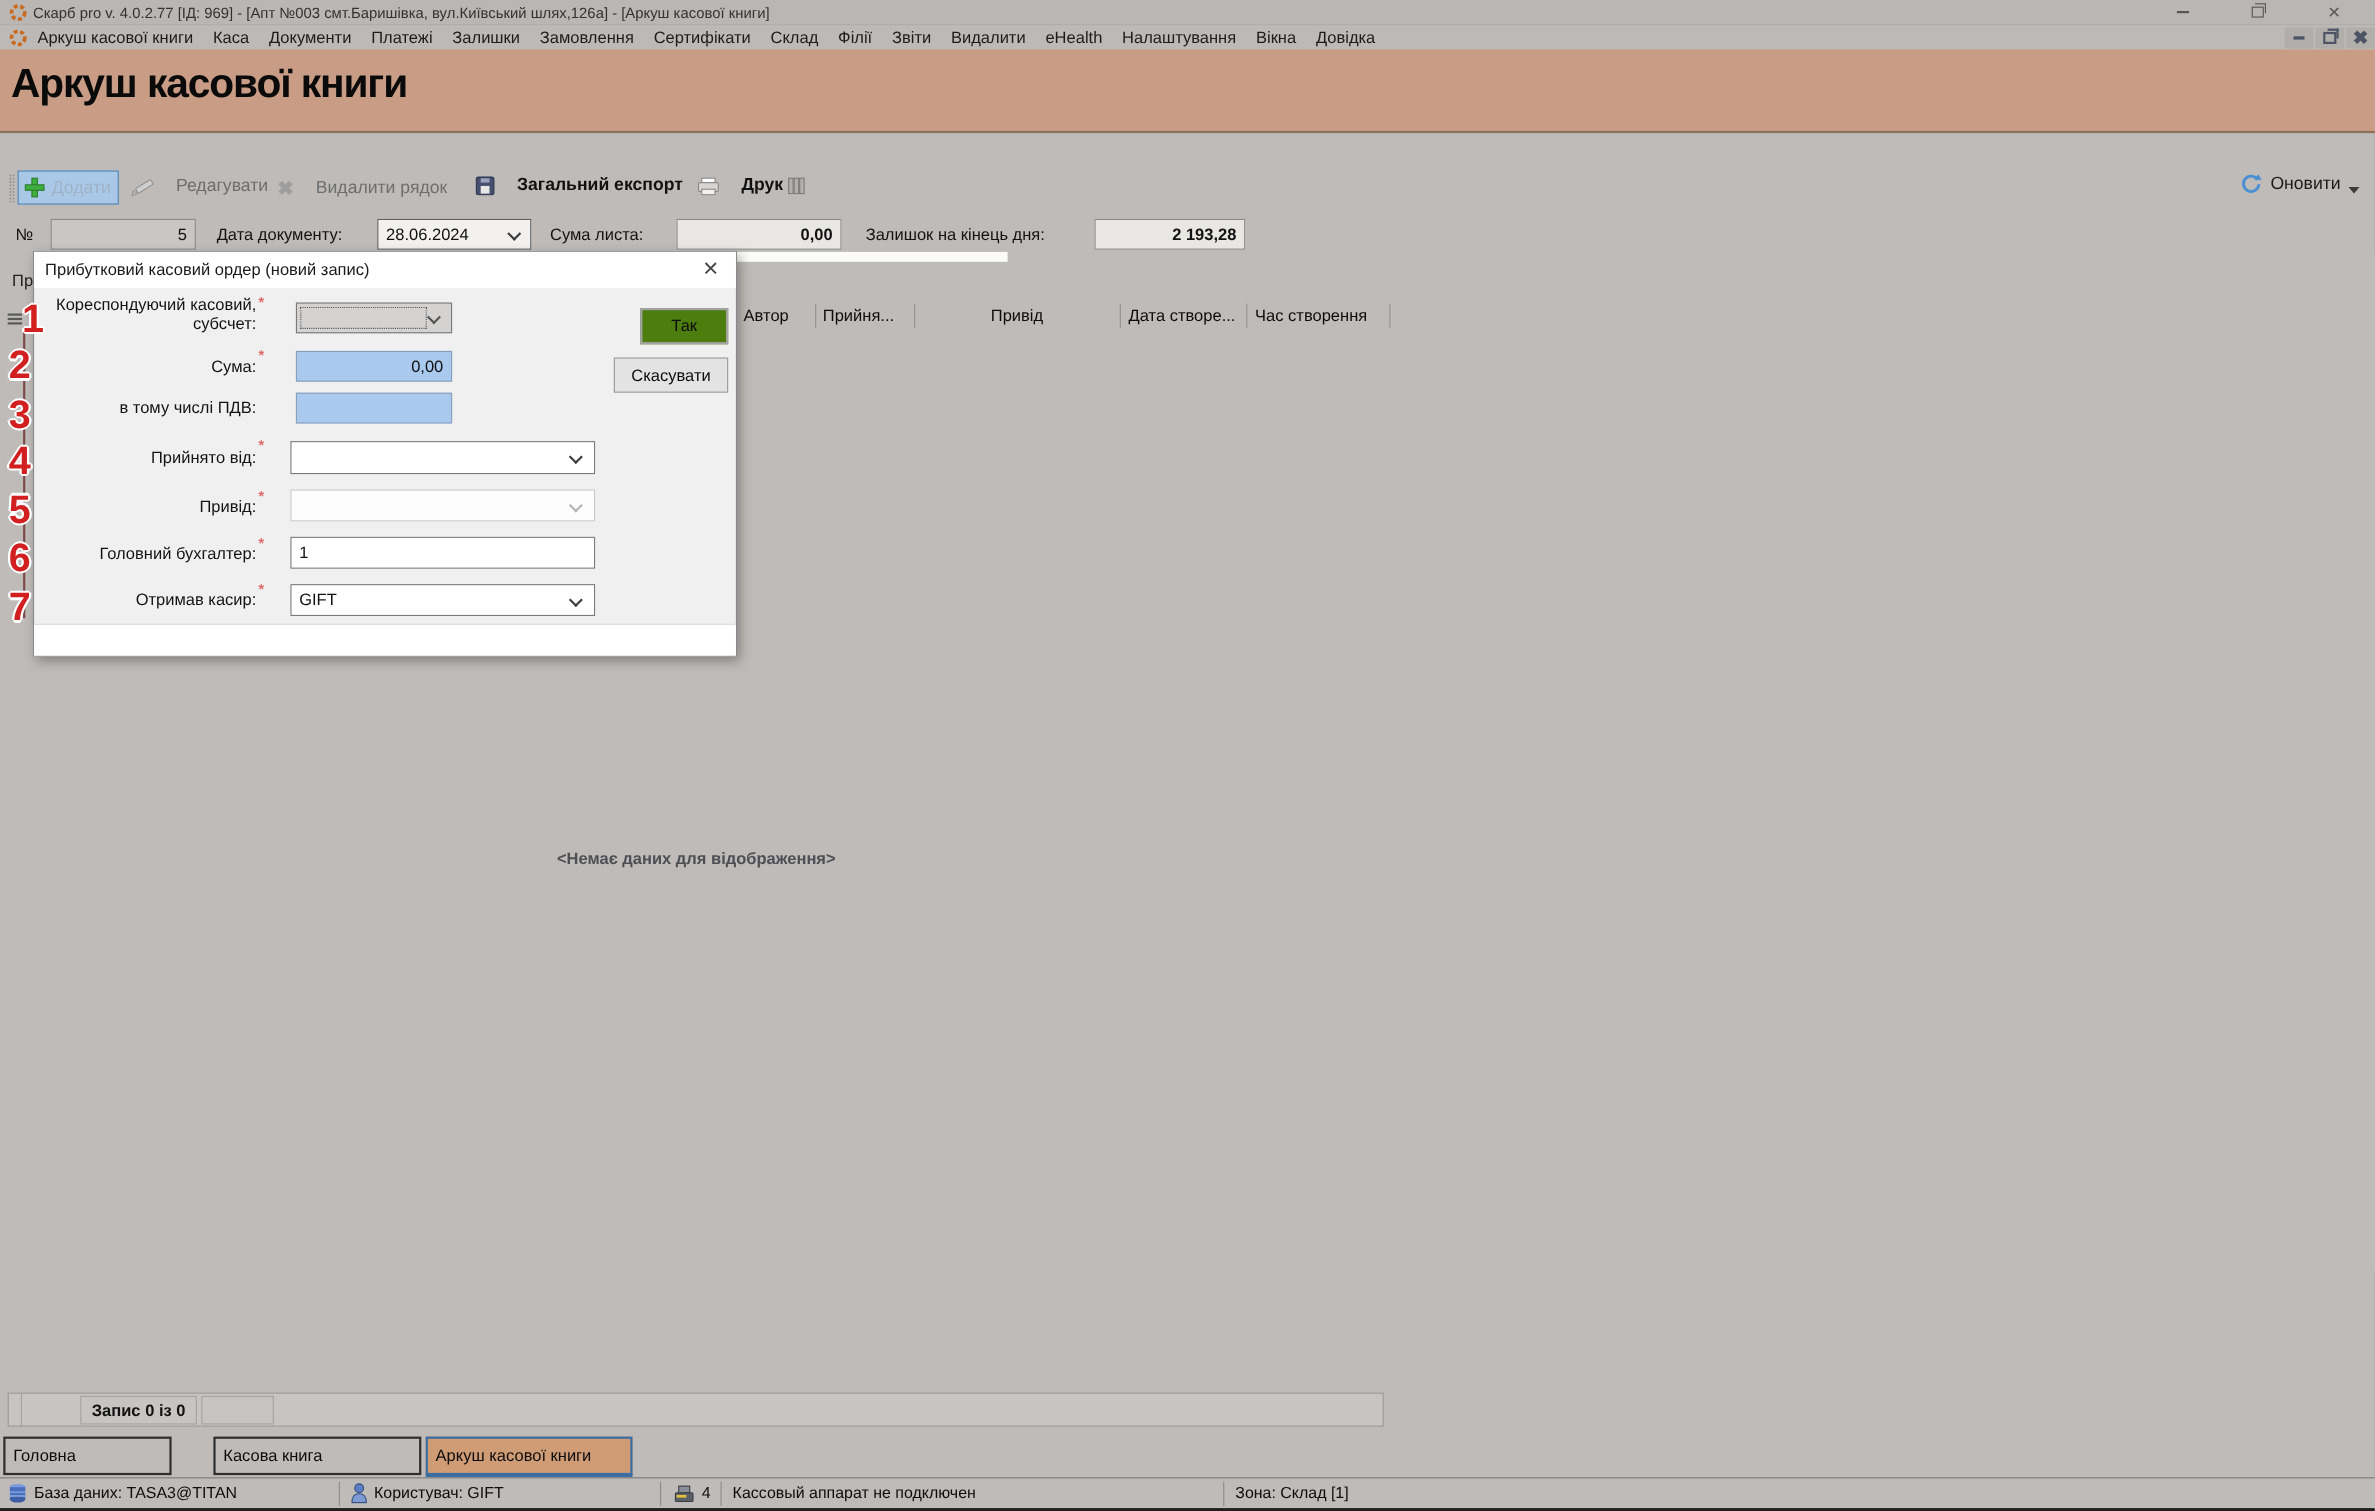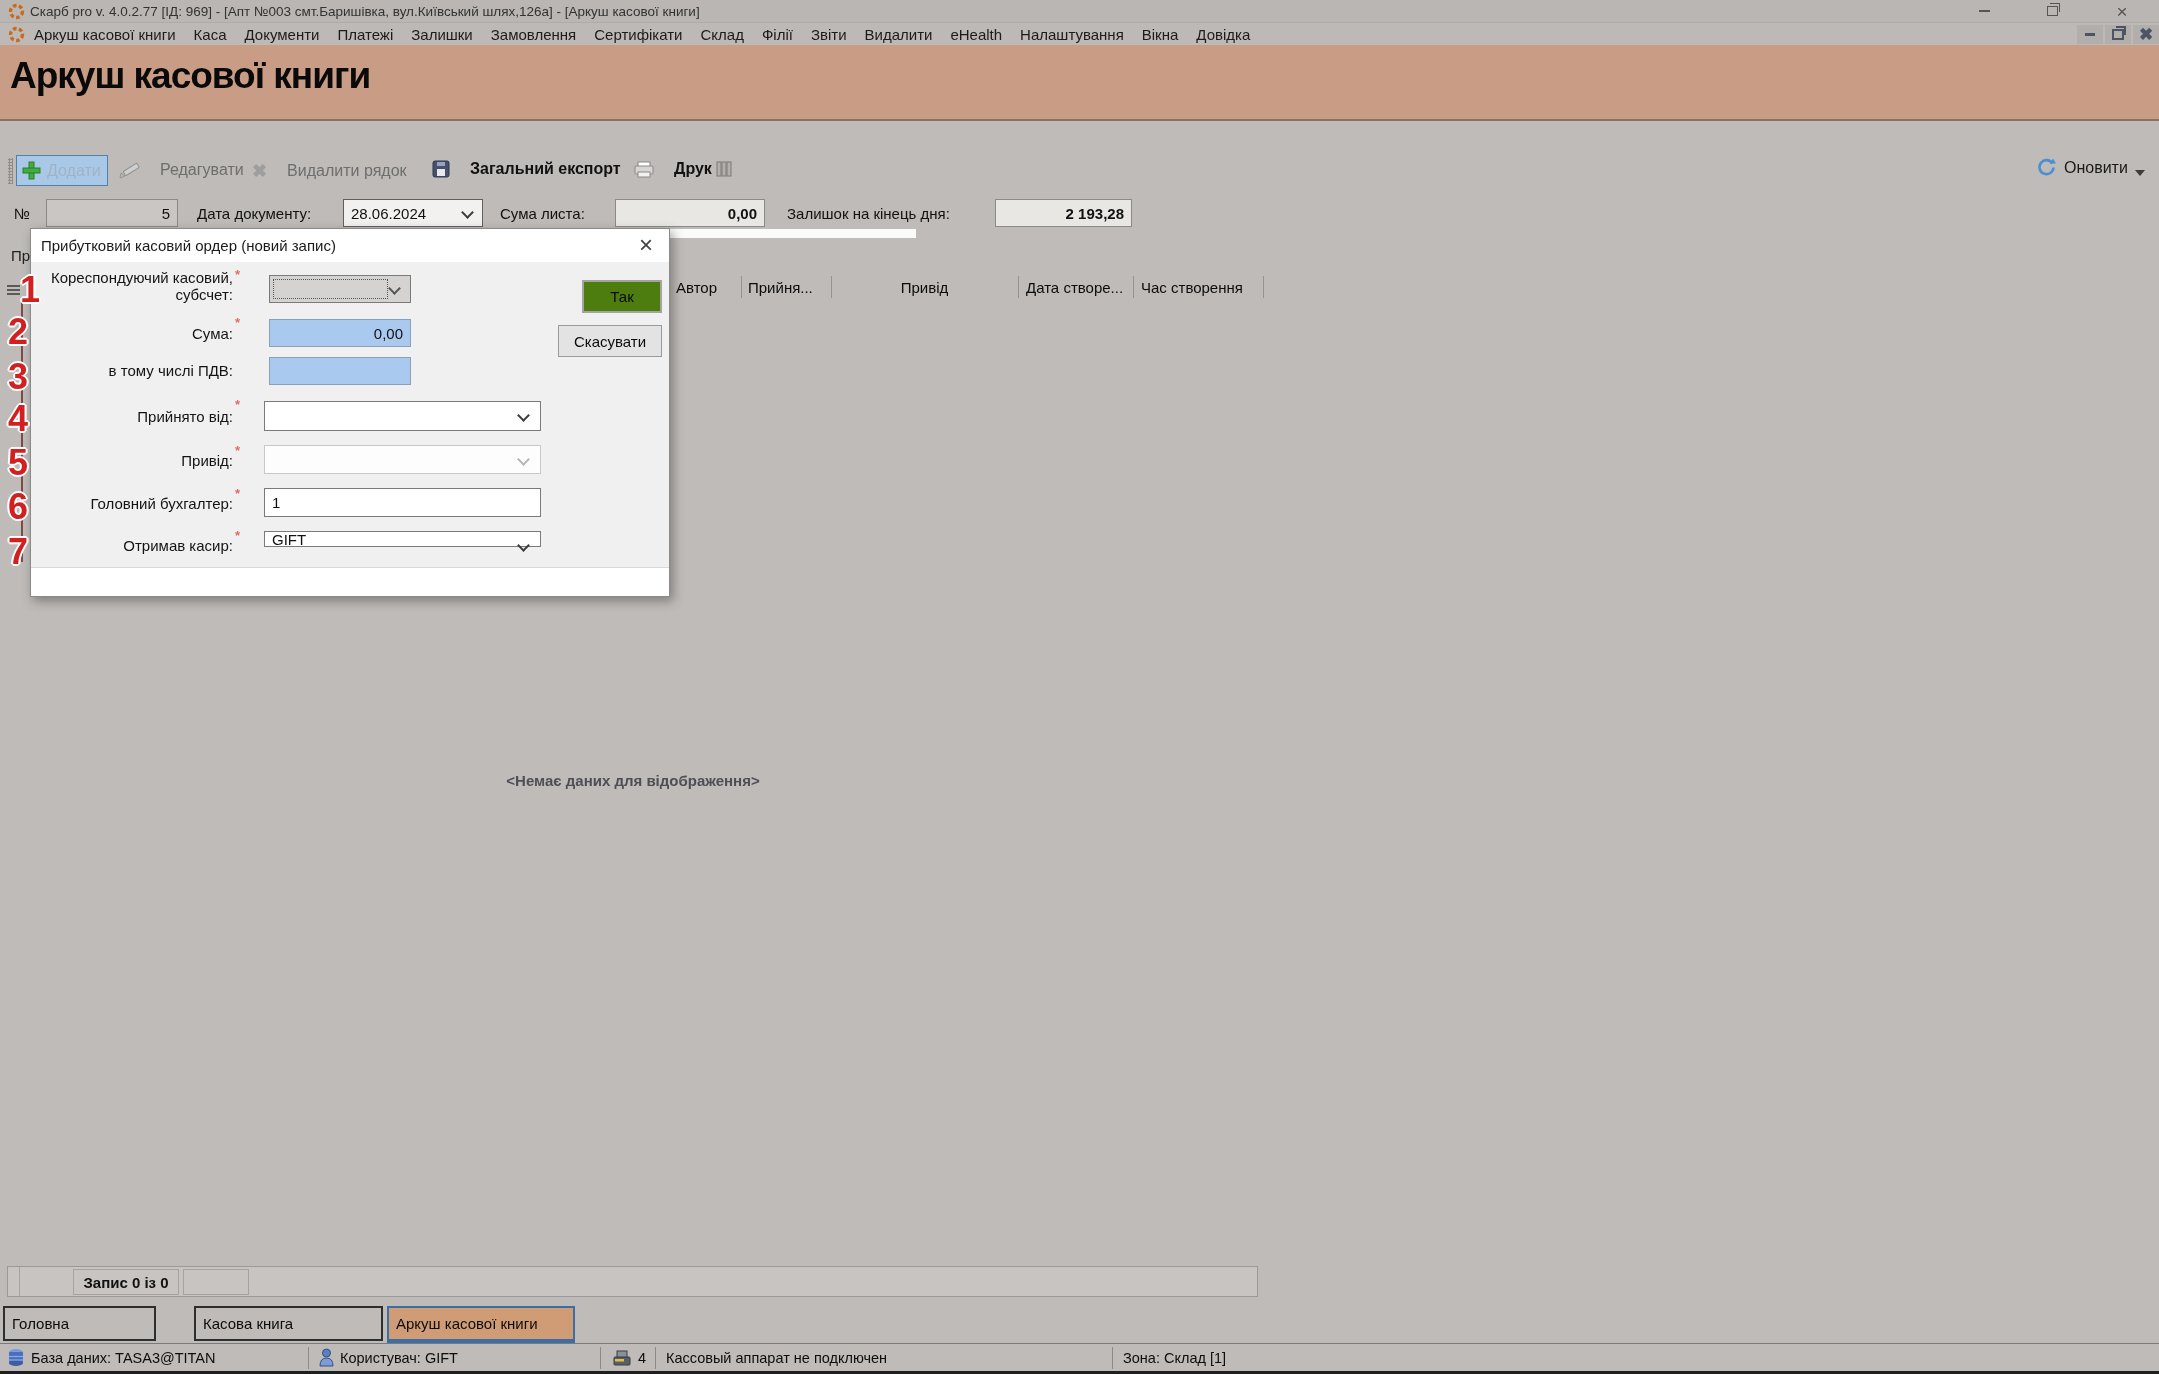--- a/index.html
+++ b/index.html
@@ -303,21 +303,21 @@
     <span class="req" style="top:214px">*</span>
     <div class="dfld ghost" style="left:233px;top:216px;width:277px;height:29px"></div>
     <span class="chv lite" style="left:488px;top:226px"></span>
 
     <div class="dlbl" style="top:266px">Головний бухгалтер:</div>
     <span class="req" style="top:257px">*</span>
     <div class="dfld" style="left:233px;top:259px;width:277px;height:29px">1</div>
 
     <div class="dlbl" style="top:308px">Отримав касир:</div>
     <span class="req" style="top:299px">*</span>
-    <div class="dfld" style="left:233px;top:302px;width:277px;height:16px">GIFT</div>
+    <div class="dfld" style="left:233px;top:302px;width:277px;height:29px">GIFT</div>
     <span class="chv" style="left:488px;top:312px"></span>
 
     <div class="dbtn ok" style="left:551px;top:51px;width:80px;height:33px">Так</div>
     <div class="dbtn cancel" style="left:527px;top:96px;width:104px;height:32px">Скасувати</div>
 
     <div class="dlg-footer"></div>
   </div>
 
   <div class="annline"></div>
   <span class="annnum" style="left:20px;top:272px">1</span>

